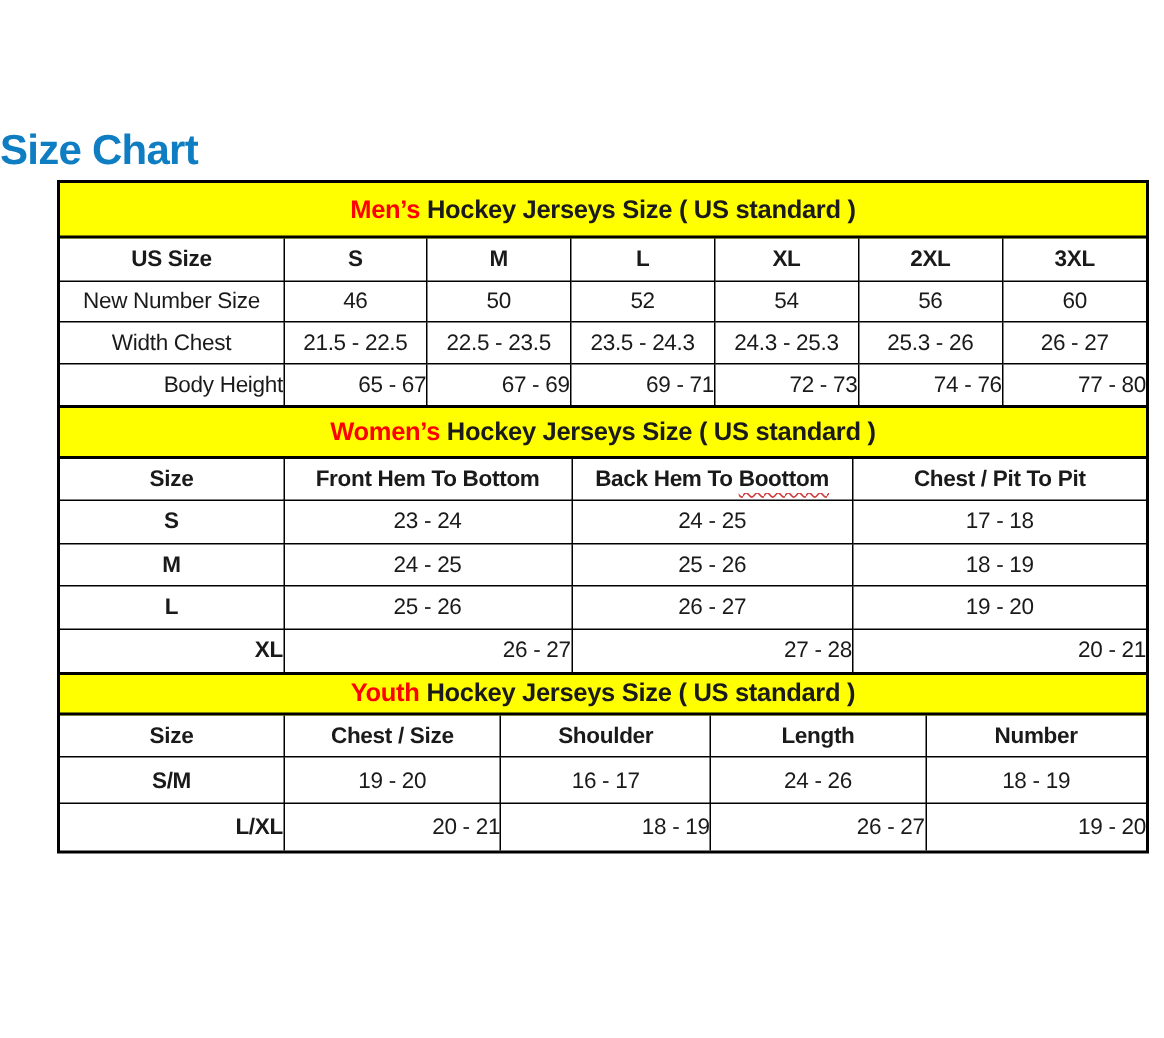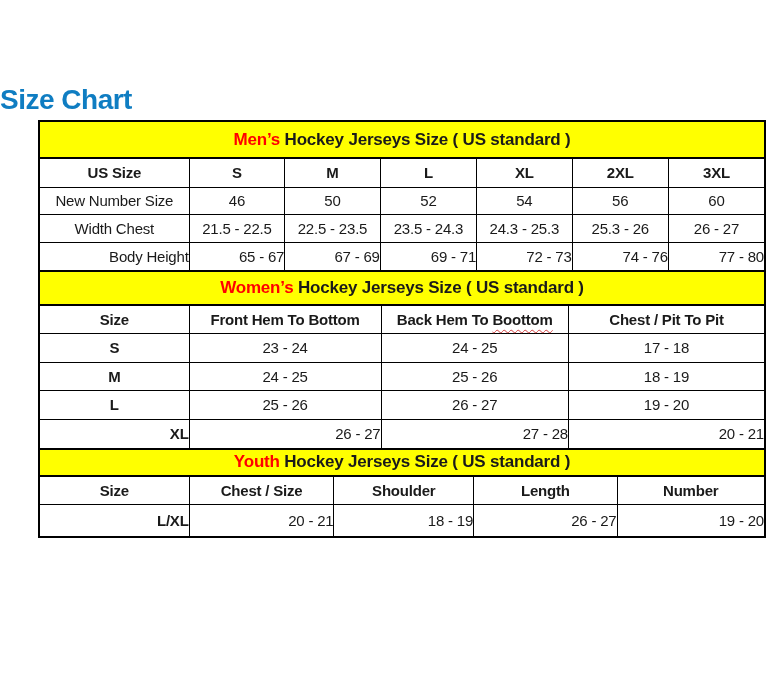--- a/index.html
+++ b/index.html
@@ -193,20 +193,27 @@
           <tr data-name="header-row">
             <th data-name="column-header">Size</th>
             <th data-name="column-header">Chest / Size</th>
             <th data-name="column-header">Shoulder</th>
             <th data-name="column-header">Length</th>
             <th data-name="column-header">Number</th>
           </tr>
         </thead>
         <tbody>
           <tr data-name="table-row">
+            <td data-name="row-label">S/M</td>
+            <td data-name="size-cell">19 - 20</td>
+            <td data-name="size-cell">16 - 17</td>
+            <td data-name="size-cell">24 - 26</td>
+            <td data-name="size-cell">18 - 19</td>
+          </tr>
+          <tr data-name="table-row">
             <td data-name="row-label">L/XL</td>
             <td data-name="size-cell">20 - 21</td>
             <td data-name="size-cell">18 - 19</td>
             <td data-name="size-cell">26 - 27</td>
             <td data-name="size-cell">19 - 20</td>
           </tr>
         </tbody>
       </table>
     </section>
   </div>

